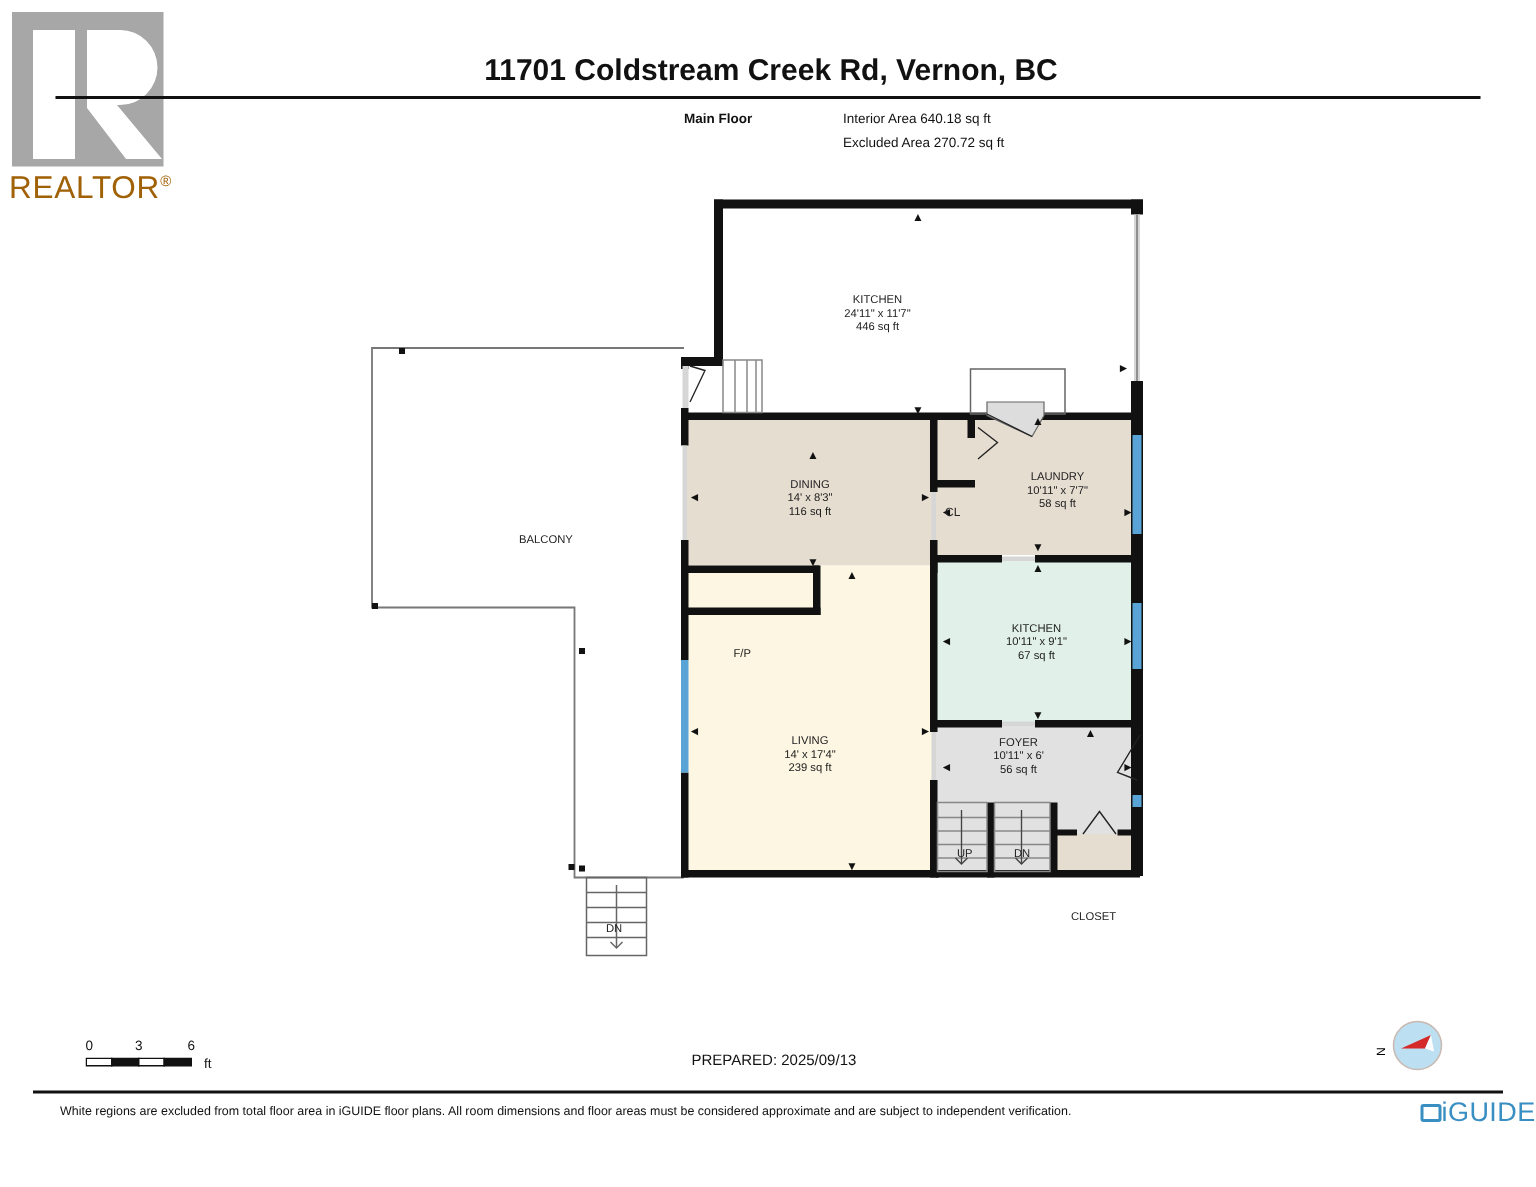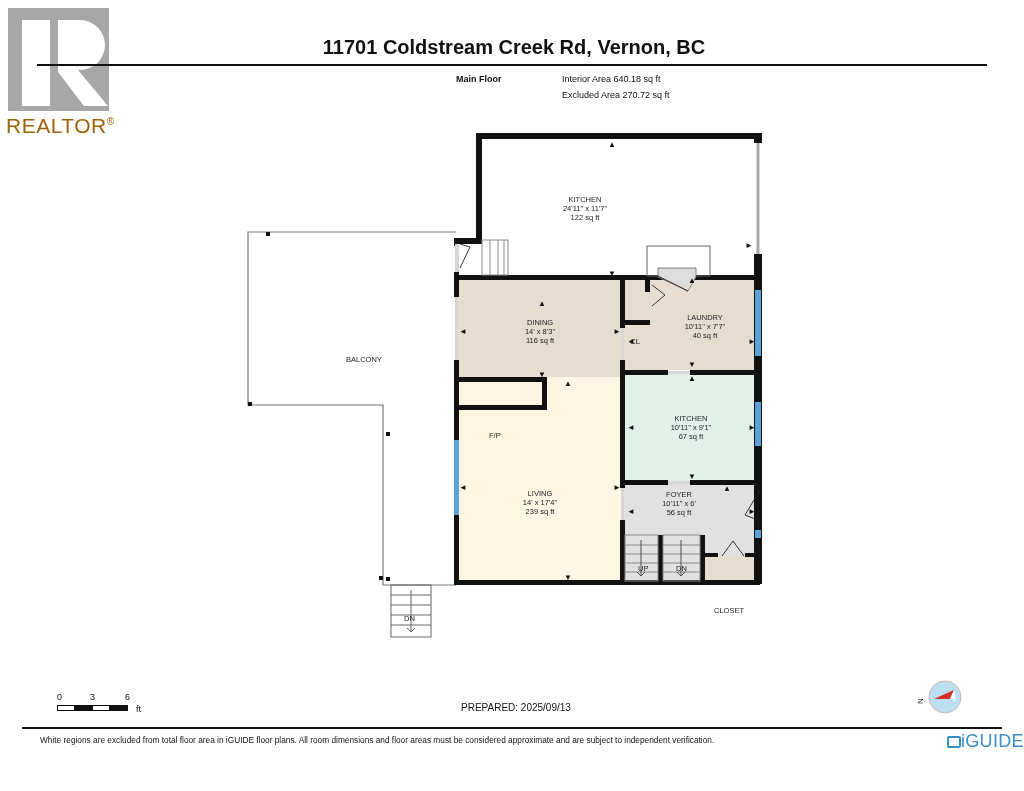--- a/index.html
+++ b/index.html
@@ -184,31 +184,31 @@
     <text x="613" y="490">►</text>
     <text x="723" y="491">▲</text>
     <text x="627" y="514">◄</text>
     <text x="748" y="514">►</text>
   </g>
 </svg>
 
 <div class="room-label" style="left:540px;top:195px;width:90px">
   <div>KITCHEN</div>
   <div>24'11" x 11'7"</div>
-  <div>122 sq ft</div>
+  <div>446 sq ft</div>
 </div>
 <div class="room-label" style="left:500px;top:318px;width:80px">
   <div>DINING</div>
   <div>14' x 8'3"</div>
   <div>116 sq ft</div>
 </div>
 <div class="room-label" style="left:660px;top:313px;width:90px">
   <div>LAUNDRY</div>
   <div>10'11" x 7'7"</div>
-  <div>40 sq ft</div>
+  <div>58 sq ft</div>
 </div>
 <div class="room-label" style="left:646px;top:414px;width:90px">
   <div>KITCHEN</div>
   <div>10'11" x 9'1"</div>
   <div>67 sq ft</div>
 </div>
 <div class="room-label" style="left:500px;top:489px;width:80px">
   <div>LIVING</div>
   <div>14' x 17'4"</div>
   <div>239 sq ft</div>

